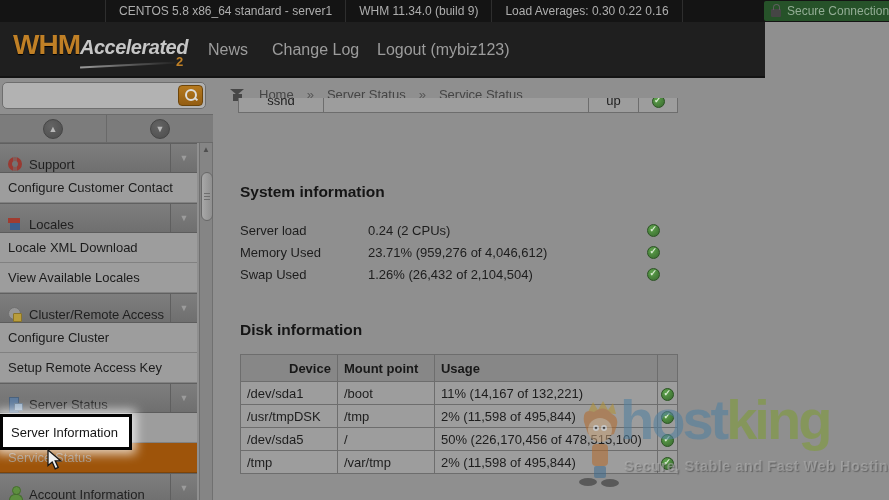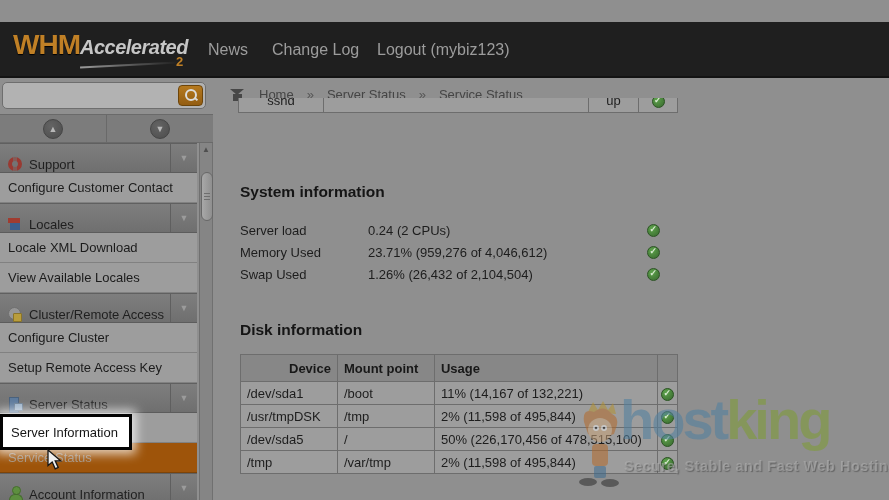--- a/index.html
+++ b/index.html
@@ -13,21 +13,21 @@
                   white-space:nowrap;line-height:22px;}
   .statusbar .seg:first-child{margin-left:105px;border-left:1px solid #2e2e2e;}
   .secure-badge{position:absolute;left:764px;top:1px;height:20px;width:150px;background:#265229;
                 border-radius:2px;display:flex;align-items:center;color:#93ad95;font-size:12px;
                 white-space:nowrap;padding-left:7px;}
   .lock{width:10px;height:8px;background:#454545;border-radius:1px;position:relative;margin-right:6px;margin-top:3px;}
   .lock::before{content:"";position:absolute;left:1.5px;top:-5px;width:5px;height:5px;
                 border:1.5px solid #5d5d5d;border-bottom:none;border-radius:4px 4px 0 0;}
 
   
-  .navbar{position:absolute;left:0;top:22px;width:889px;height:54px;background:#1f1f1f;
+  .navbar{position:absolute;left:0;top:22px;width:765px;height:54px;background:#1f1f1f;
           border-bottom:2px solid #131313;}
   .logo-whm{position:absolute;left:13px;top:7px;font-size:28px;font-weight:bold;color:#c08026;
             letter-spacing:-1px;text-shadow:0 1px 1px #000;}
   .logo-acc{position:absolute;left:80px;top:14px;font-size:20px;font-weight:bold;font-style:italic;
             color:#c6c6c6;letter-spacing:-0.5px;}
   .logo-sub{position:absolute;left:176px;top:32px;font-size:13px;font-weight:bold;color:#c08026;}
   .logo-swoosh{position:absolute;left:80px;top:42px;width:98px;height:2px;
                background:linear-gradient(90deg,#9a9a9a,#55555500);transform:rotate(-3deg);}
   .nav-link{position:absolute;top:19px;font-size:16px;color:#9c9c9c;cursor:pointer;white-space:nowrap;}
 
@@ -144,20 +144,29 @@
   .callout{position:absolute;left:0px;top:414px;width:118px;height:30px;background:#ffffff;
            border:3px solid #030303;box-shadow:0 0 10px 4px rgba(255,255,255,0.75);z-index:40;
            display:flex;align-items:center;padding-left:8px;font-size:13px;color:#151515;}
   .cursor{position:absolute;left:47px;top:449px;z-index:50;}
 </style>
 </head>
 <body>
 
 <div class="screen">
 
+  <div class="statusbar">
+    <div class="seg">CENTOS 5.8 x86_64 standard - server1</div>
+    <div class="seg">WHM 11.34.0 (build 9)</div>
+    <div class="seg">Load Averages: 0.30 0.22 0.16</div>
+    <div class="secure-badge">
+      <span class="lock"></span>
+      <span>Secure Connection</span>
+    </div>
+  </div>
 
   <div class="navbar">
     <span class="logo-whm">WHM</span>
     <span class="logo-acc">Accelerated</span>
     <span class="logo-sub">2</span>
     <span class="logo-swoosh"></span>
     <span class="nav-link" style="left:208px">News</span>
     <span class="nav-link" style="left:272px">Change Log</span>
     <span class="nav-link" style="left:377px">Logout (mybiz123)</span>
   </div>

